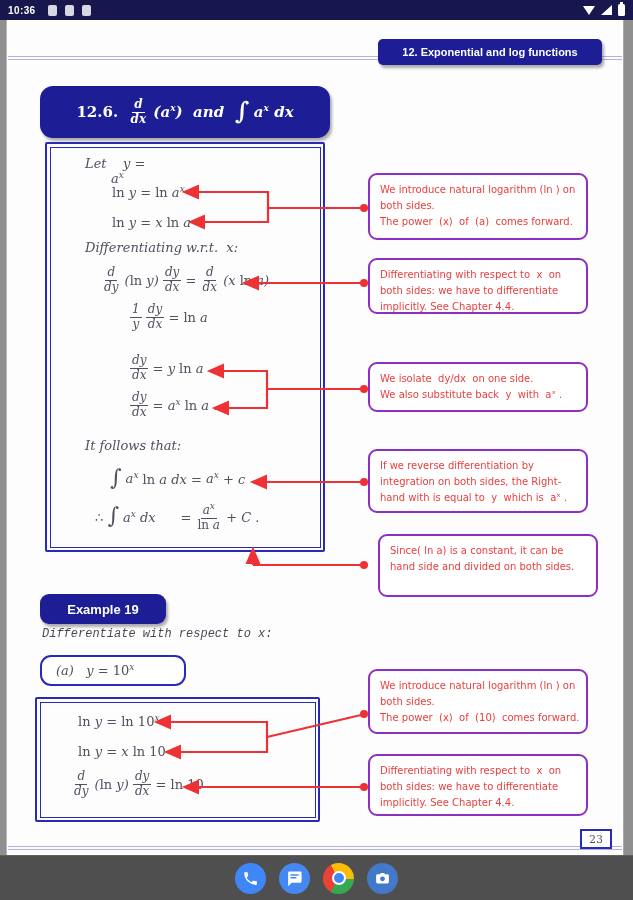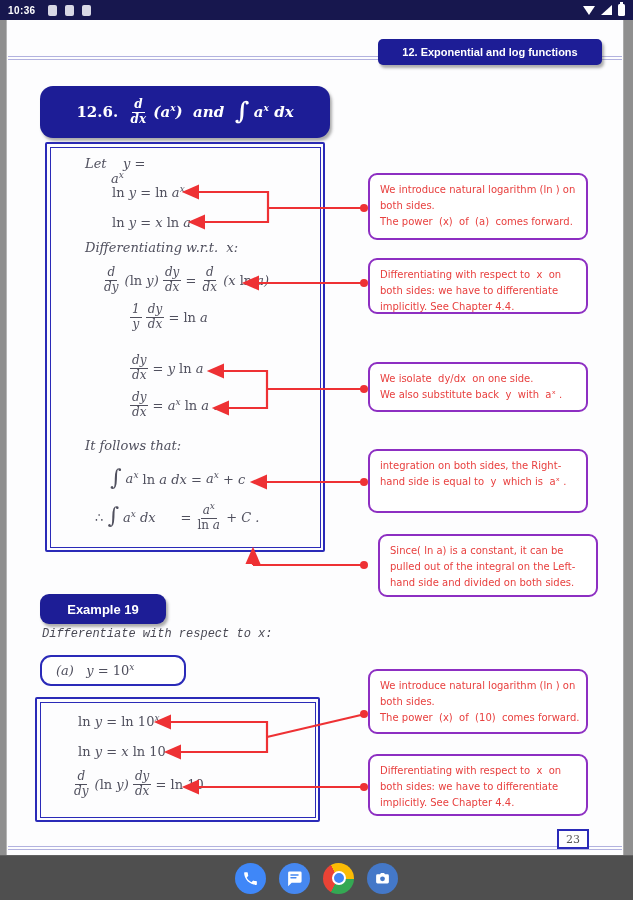--- a/index.html
+++ b/index.html
@@ -44,21 +44,21 @@
   .dbl{position:absolute;border:2.5px solid var(--blue,#2a2ab8);padding:2.5px;z-index:3;border-radius:2px;}
   .dbl>div{width:100%;height:100%;border:1.5px solid var(--blue,#2a2ab8);}
 
   
   .ann{position:absolute;border:2px solid var(--purple,#8d2fc2);border-radius:9px;background:#fff;padding:7px 10px;color:var(--red,#e8403f);font-family:"DejaVu Sans",sans-serif;font-size:10px;line-height:1.6;z-index:4;}
   .ann-line{white-space:pre;}
 
   .prompt{position:absolute;left:42px;top:627px;font-family:Liberation Mono, monospace;font-style:italic;font-size:12px;color:#4a4a55;z-index:4;}
   .part-box{position:absolute;left:40px;top:655px;width:146px;height:31px;border:2px solid var(--blue,#2a2ab8);border-radius:11px;display:flex;align-items:center;padding-left:14px;background:#fff;z-index:4;}
   .part-box .mline{position:static;}
-  .pagenum{position:absolute;left:557px;top:829px;width:32px;height:20px;border:2px solid var(--blue,#2a2ab8);display:flex;align-items:center;justify-content:center;font-family:"DejaVu Serif",serif;font-size:11px;color:#555;z-index:4;background:#fff;}
+  .pagenum{position:absolute;left:580px;top:829px;width:32px;height:20px;border:2px solid var(--blue,#2a2ab8);display:flex;align-items:center;justify-content:center;font-family:"DejaVu Serif",serif;font-size:11px;color:#555;z-index:4;background:#fff;}
 
   
   .overlay{position:absolute;left:0;top:0;z-index:6;pointer-events:none;}
   .overlay path{stroke:var(--arrow,#ee3134);fill:none;stroke-width:2.2;}
   .overlay circle{fill:var(--arrow,#ee3134);stroke:none;}
   .overlay marker path{fill:var(--arrow,#ee3134);stroke:none;}
 
   
   .dock{position:absolute;left:0;bottom:0;width:633px;height:45px;background:var(--dock_bg,#4f4f4f);border-top:1px solid #606060;display:flex;align-items:center;justify-content:center;gap:13px;z-index:9;}
   .dock-ic{width:31px;height:31px;border-radius:50%;display:flex;align-items:center;justify-content:center;cursor:pointer;}
@@ -123,26 +123,26 @@
   <div class="ann" style="left:368px;top:258px;width:220px;height:56px;">
       <div class="ann-line">Differentiating with respect to  x  on</div>
       <div class="ann-line">both sides: we have to differentiate</div>
       <div class="ann-line">implicitly. See Chapter 4.4.</div>
     </div>
   <div class="ann" style="left:368px;top:362px;width:220px;height:50px;">
       <div class="ann-line">We isolate  dy/dx  on one side.</div>
       <div class="ann-line">We also substitute back  y  with  aˣ .</div>
     </div>
   <div class="ann" style="left:368px;top:449px;width:220px;height:64px;">
+      <div class="ann-line">If we reverse differentiation by</div>
       <div class="ann-line">integration on both sides, the Right-</div>
-      <div class="ann-line">hand side is equal to  y  which is  aˣ .</div>
+      <div class="ann-line">hand with is equal to  y  which is  aˣ .</div>
     </div>
   <div class="ann" style="left:368px;top:534px;width:220px;height:63px;margin-left:10px;">
       <div class="ann-line">Since( ln a) is a constant, it can be</div>
-      <div class="ann-line">pulled out of the integral on the Left-</div>
       <div class="ann-line">hand side and divided on both sides.</div>
     </div>
   <div class="ann" style="left:368px;top:669px;width:220px;height:65px;">
       <div class="ann-line">We introduce natural logarithm (ln ) on</div>
       <div class="ann-line">both sides.</div>
       <div class="ann-line">The power  (x)  of  (10)  comes forward.</div>
     </div>
   <div class="ann" style="left:368px;top:754px;width:220px;height:62px;">
       <div class="ann-line">Differentiating with respect to  x  on</div>
       <div class="ann-line">both sides: we have to differentiate</div>

